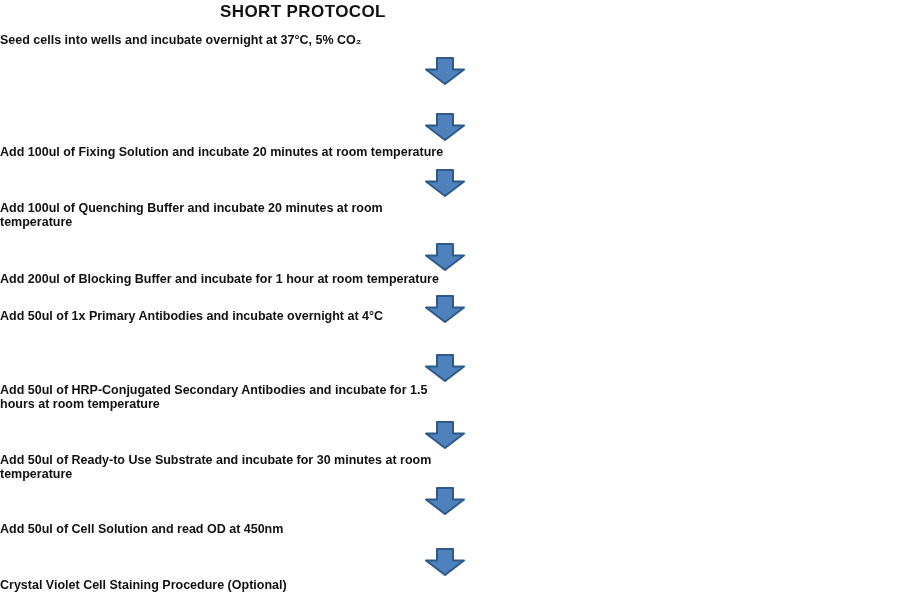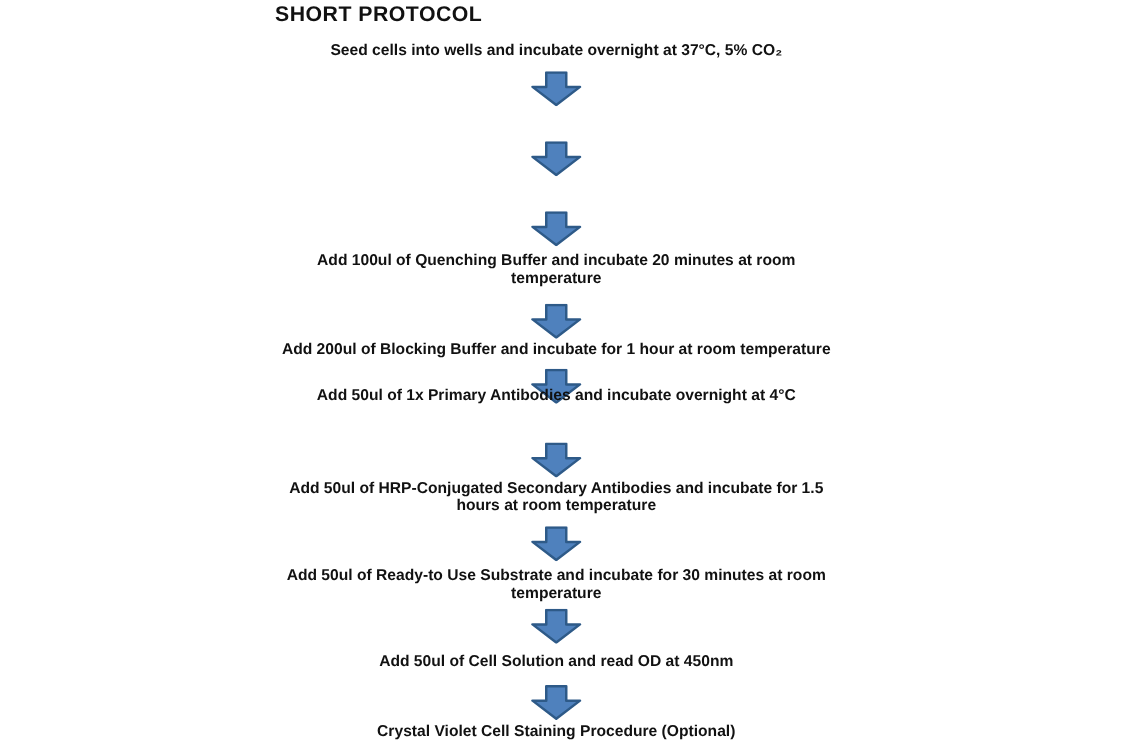--- a/index.html
+++ b/index.html
@@ -28,21 +28,20 @@
     font-size: 17px;
     font-weight: 800;
     letter-spacing: 0.4px;
     color: var(--text-color);
     white-space: nowrap;
   }
   .step {
     position: absolute;
     left: 0;
     width: 890px;
-    text-align: center;
     font-size: 12.5px;
     font-weight: bold;
     line-height: 14px;
     color: var(--text-color);
     white-space: pre-line;
   }
   .arrow {
     position: absolute;
     left: 0;
     width: 890px;
@@ -72,20 +71,21 @@
       </svg>
   </div>
 
 
   <div class="arrow" style="top:113px">
     <svg width="42" height="28" viewBox="0 0 42 28">
         <polygon points="13,1 29,1 29,12.5 40,12.5 21,27 2,12.5 13,12.5"></polygon>
       </svg>
   </div>
 
+  <div class="step" style="top:145px">Add 100ul of Fixing Solution and incubate 20 minutes at room temperature</div>
 
   <div class="arrow" style="top:169px">
     <svg width="42" height="28" viewBox="0 0 42 28">
         <polygon points="13,1 29,1 29,12.5 40,12.5 21,27 2,12.5 13,12.5"></polygon>
       </svg>
   </div>
 
   <div class="step" style="top:201px">Add 100ul of Quenching Buffer and incubate 20 minutes at room
 temperature</div>
 

